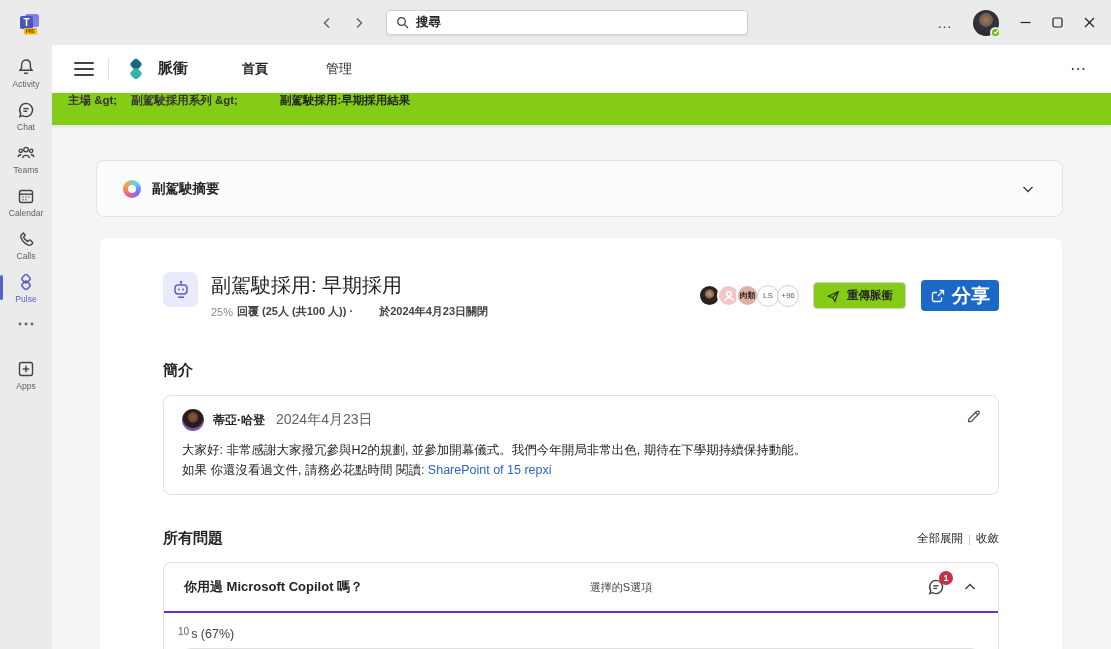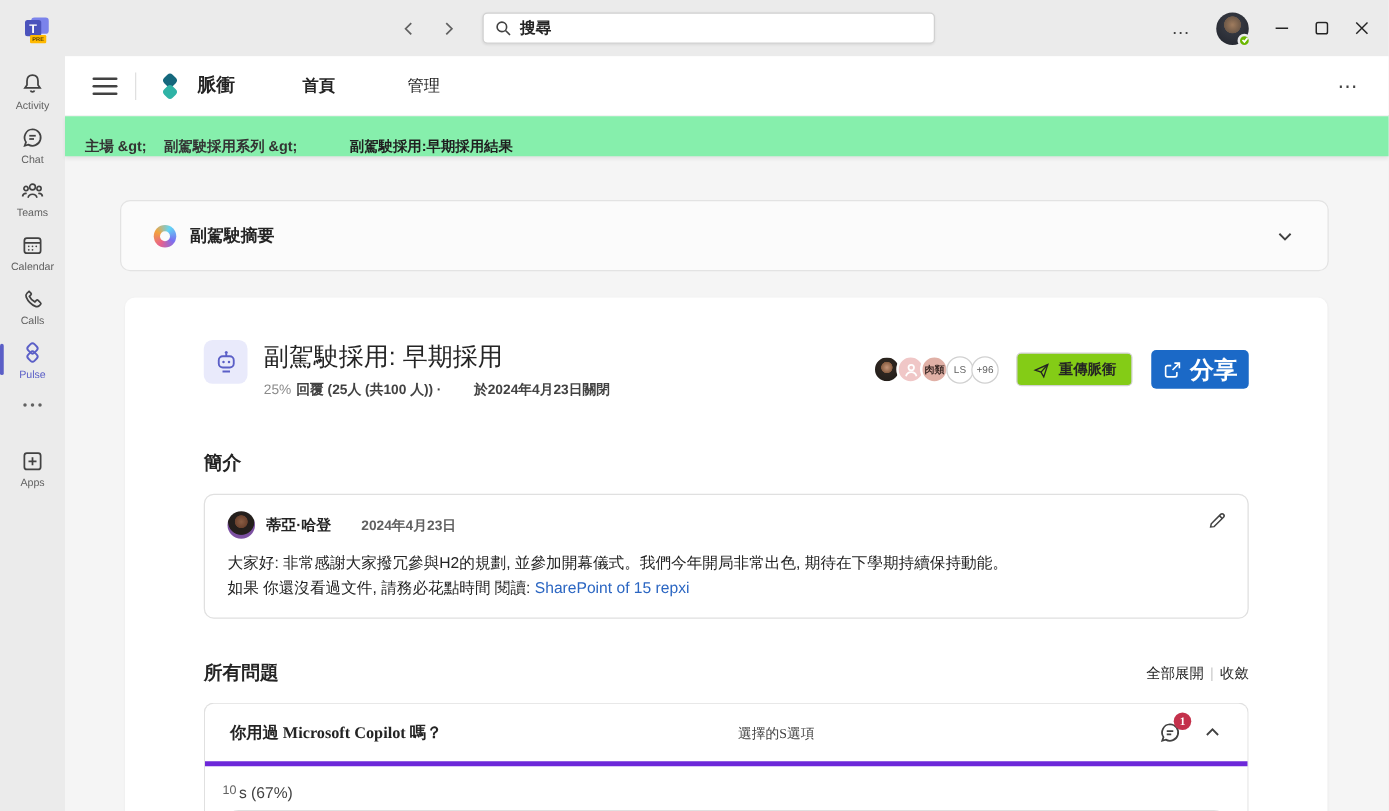--- a/index.html
+++ b/index.html
@@ -35,21 +35,21 @@
   .app-header { position:absolute; top:0; left:0; right:0; height:47px; background:#fff; display:flex; align-items:center; padding:0 16px; }
   .hamburger { width:20px; display:flex; flex-direction:column; gap:4px; margin-left:6px; }
   .hamburger span { height:2px; background:#424242; border-radius:1px; }
   .hdr-divider { width:1px; height:22px; background:#e0e0e0; margin:0 14px; }
   .app-logo { width:26px; height:26px; }
   .app-name { font-size:15px; font-weight:700; margin-left:9px; }
   .hdr-tab { font-size:13px; color:#242424; margin-left:58px; }
   .hdr-tab.t1 { font-weight:600; margin-left:54px; }
   .hdr-more { margin-left:auto; font-size:16px; color:#424242; letter-spacing:1px; padding-right:8px; }
 
-  .breadcrumb { position:absolute; top:47px; left:0; right:0; height:33px; background:#86efac; border-top:1px solid #f3f3f3; box-shadow:0 2px 3px rgba(0,0,0,.07); display:flex; align-items:flex-end; padding-left:16px; font-size:11.5px; font-weight:600; color:#333; }
+  .breadcrumb { position:absolute; top:47px; left:0; right:0; height:33px; background:#84cc16; border-top:1px solid #f3f3f3; box-shadow:0 2px 3px rgba(0,0,0,.07); display:flex; align-items:flex-start; padding-left:16px; font-size:11.5px; font-weight:600; color:#333; }
   .bc2 { margin-left:14px; }
   .bc3 { margin-left:42px; font-weight:700; color:#1f1f1f; }
 
   
   .copilot-banner { position:absolute; left:44px; top:115px; width:967px; height:57px; background:#fbfbfb; border:1px solid #e3e3e3; border-radius:8px; display:flex; align-items:center; padding:0 26px; gap:11px; }
   .copilot-icon { width:18px; height:18px; border-radius:50%; background:conic-gradient(from 210deg,#e8618c,#f2a33c,#62d5f5,#7a6ff0,#e8618c); position:relative; }
   .copilot-icon::after { content:""; position:absolute; inset:5px; border-radius:50%; background:#fbfbfb; }
   .copilot-title { font-size:13.5px; font-weight:600; }
   .banner-chevron { margin-left:auto; }
 
@@ -74,31 +74,31 @@
   .resend-btn { height:27px; margin-left:14px; padding:0 12px; background:#84cc16; border:1px solid #d1d1d1; border-radius:4px; display:flex; align-items:center; gap:7px; font-size:11.5px; font-weight:600; color:#242424; }
   .share-btn { height:31px; margin-left:15px; padding:0 9px; background:#1b69c7; border:none; border-radius:4px; display:flex; align-items:center; gap:6px; font-size:19px; font-weight:700; color:#fff; }
 
   .section-heading { margin-top:42px; font-size:15px; font-weight:700; }
 
   .intro-card { margin-top:15px; border:1px solid #e0e0e0; border-radius:8px; padding:13px 18px 14px; position:relative; }
   .intro-author { display:flex; align-items:center; gap:9px; }
   .intro-avatar { width:22px; height:22px; border-radius:50%; flex:none;
      background:radial-gradient(circle at 50% 38%,#8a5d43 0%,#6b422e 28%,#241f1c 31%,#241f1c 58%,#7b4fa0 62%,#8659ab 100%); }
   .intro-name { font-size:12px; font-weight:700; }
-  .intro-date { font-size:11px; color:#616161; margin-left:15px;font-weight:bold; }
+  .intro-date { font-size:14px; color:#616161; margin-left:2px; }
   .intro-body { margin-top:9px; font-size:12.5px; line-height:20px; color:#242424; }
   .intro-link { color:#2b66c2; text-decoration:none; }
   .edit-pencil { position:absolute; right:17px; top:13px; }
 
   .questions-row { margin-top:34px; display:flex; align-items:center; }
   .expand-links { margin-left:auto; font-size:11.5px; color:#242424; display:flex; align-items:center; gap:5px; }
   .expand-links .sep { color:#c8c8c8; }
 
   .question-card { margin-top:14px; border:1px solid #e0e0e0; border-bottom:none; border-radius:8px 8px 0 0; }
-  .question-header { height:50px; display:grid; grid-template-columns:1fr auto 1fr; align-items:center; padding:0 20px; border-bottom:4px solid #6d28d9;font-family:Liberation Serif, serif; }
+  .question-header { height:50px; display:grid; grid-template-columns:1fr auto 1fr; align-items:center; padding:0 20px; border-bottom:2px solid #6d28d9; }
   .q-text { font-size:13px; font-weight:600; }
   .q-meta { font-size:11px; color:#424242; justify-self:center; transform:translateX(40px); }
   .q-icons { justify-self:end; display:flex; align-items:center; gap:16px; }
   .comment-wrap { position:relative; }
   .comment-badge { position:absolute; top:-6px; right:-7px; min-width:14px; height:14px; border-radius:7px; background:#c4314b; color:#fff; font-size:9px; font-weight:700; display:flex; align-items:center; justify-content:center; padding:0 3px; }
   .question-body { padding:14px 14px 0; }
   .ans-line { font-size:12.5px; color:#424242; }
   .ans-count { font-size:10px; color:#616161; position:relative; top:-3px; margin-right:2px; }
   .answer-bar { margin-top:7px; height:26px; border:1px solid #e0e0e0; border-radius:13px; background:#fff; }
 </style>

